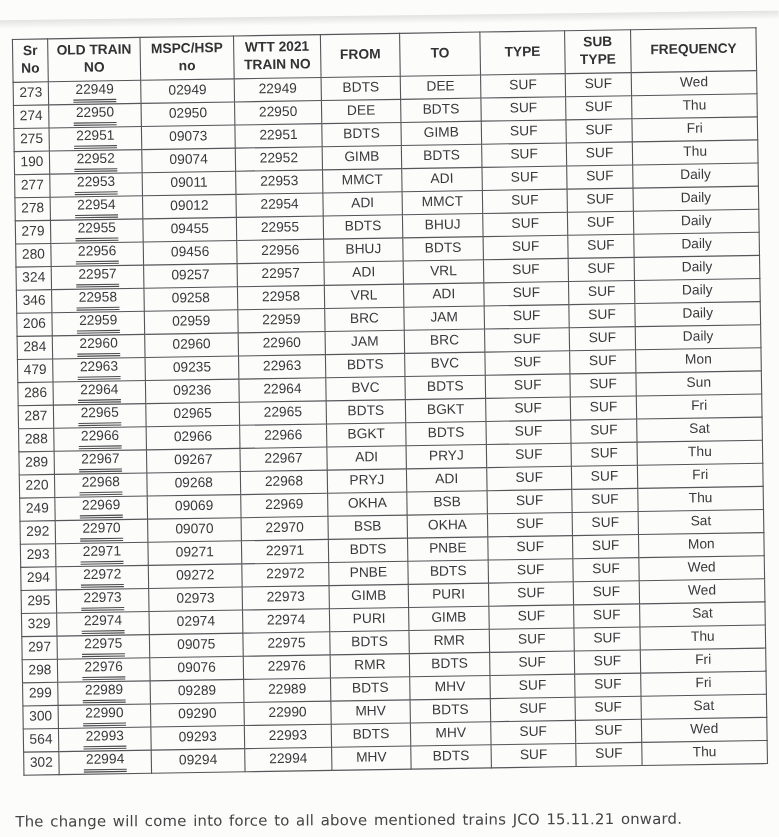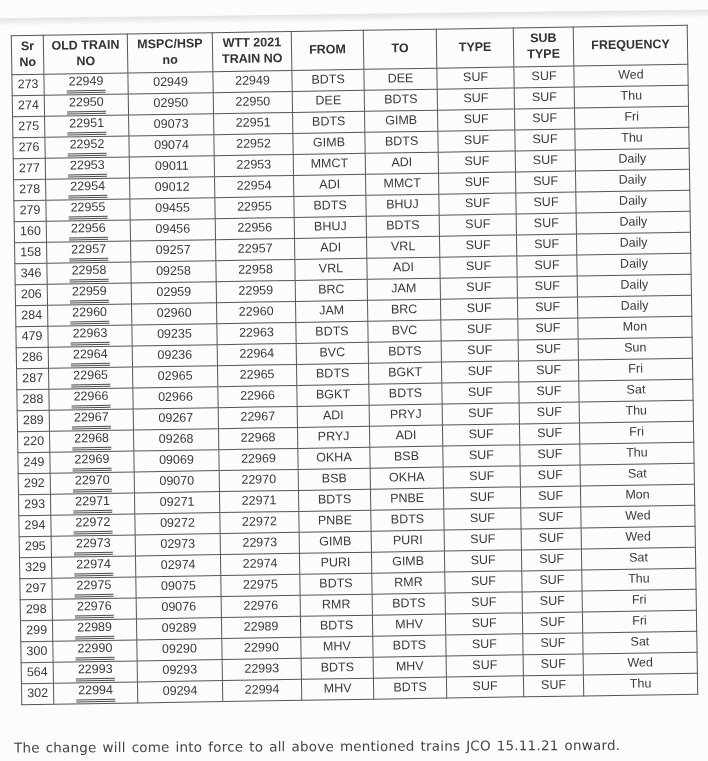--- a/index.html
+++ b/index.html
@@ -154,21 +154,21 @@
             <td><span class="underlined">22951</span></td>
             <td>09073</td>
             <td>22951</td>
             <td>BDTS</td>
             <td>GIMB</td>
             <td>SUF</td>
             <td>SUF</td>
             <td>Fri</td>
           </tr>
           <tr>
-            <td>276</td>
+            <td>190</td>
             <td><span class="underlined">22952</span></td>
             <td>09074</td>
             <td>22952</td>
             <td>GIMB</td>
             <td>BDTS</td>
             <td>SUF</td>
             <td>SUF</td>
             <td>Thu</td>
           </tr>
           <tr>
@@ -198,32 +198,32 @@
             <td><span class="underlined">22955</span></td>
             <td>09455</td>
             <td>22955</td>
             <td>BDTS</td>
             <td>BHUJ</td>
             <td>SUF</td>
             <td>SUF</td>
             <td>Daily</td>
           </tr>
           <tr>
-            <td>160</td>
+            <td>280</td>
             <td><span class="underlined">22956</span></td>
             <td>09456</td>
             <td>22956</td>
             <td>BHUJ</td>
             <td>BDTS</td>
             <td>SUF</td>
             <td>SUF</td>
             <td>Daily</td>
           </tr>
           <tr>
-            <td>158</td>
+            <td>324</td>
             <td><span class="underlined">22957</span></td>
             <td>09257</td>
             <td>22957</td>
             <td>ADI</td>
             <td>VRL</td>
             <td>SUF</td>
             <td>SUF</td>
             <td>Daily</td>
           </tr>
           <tr>

